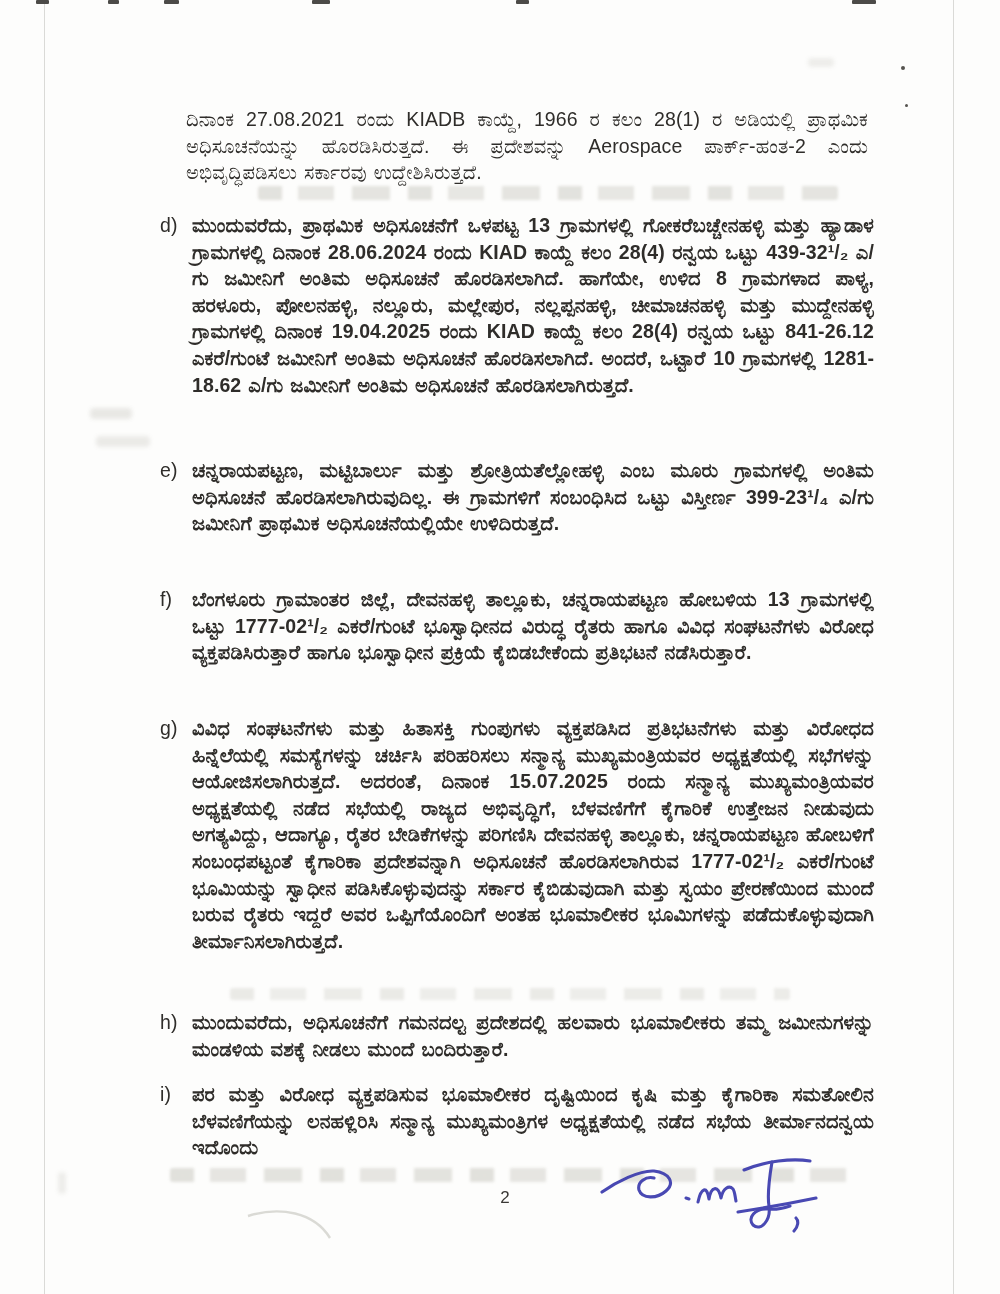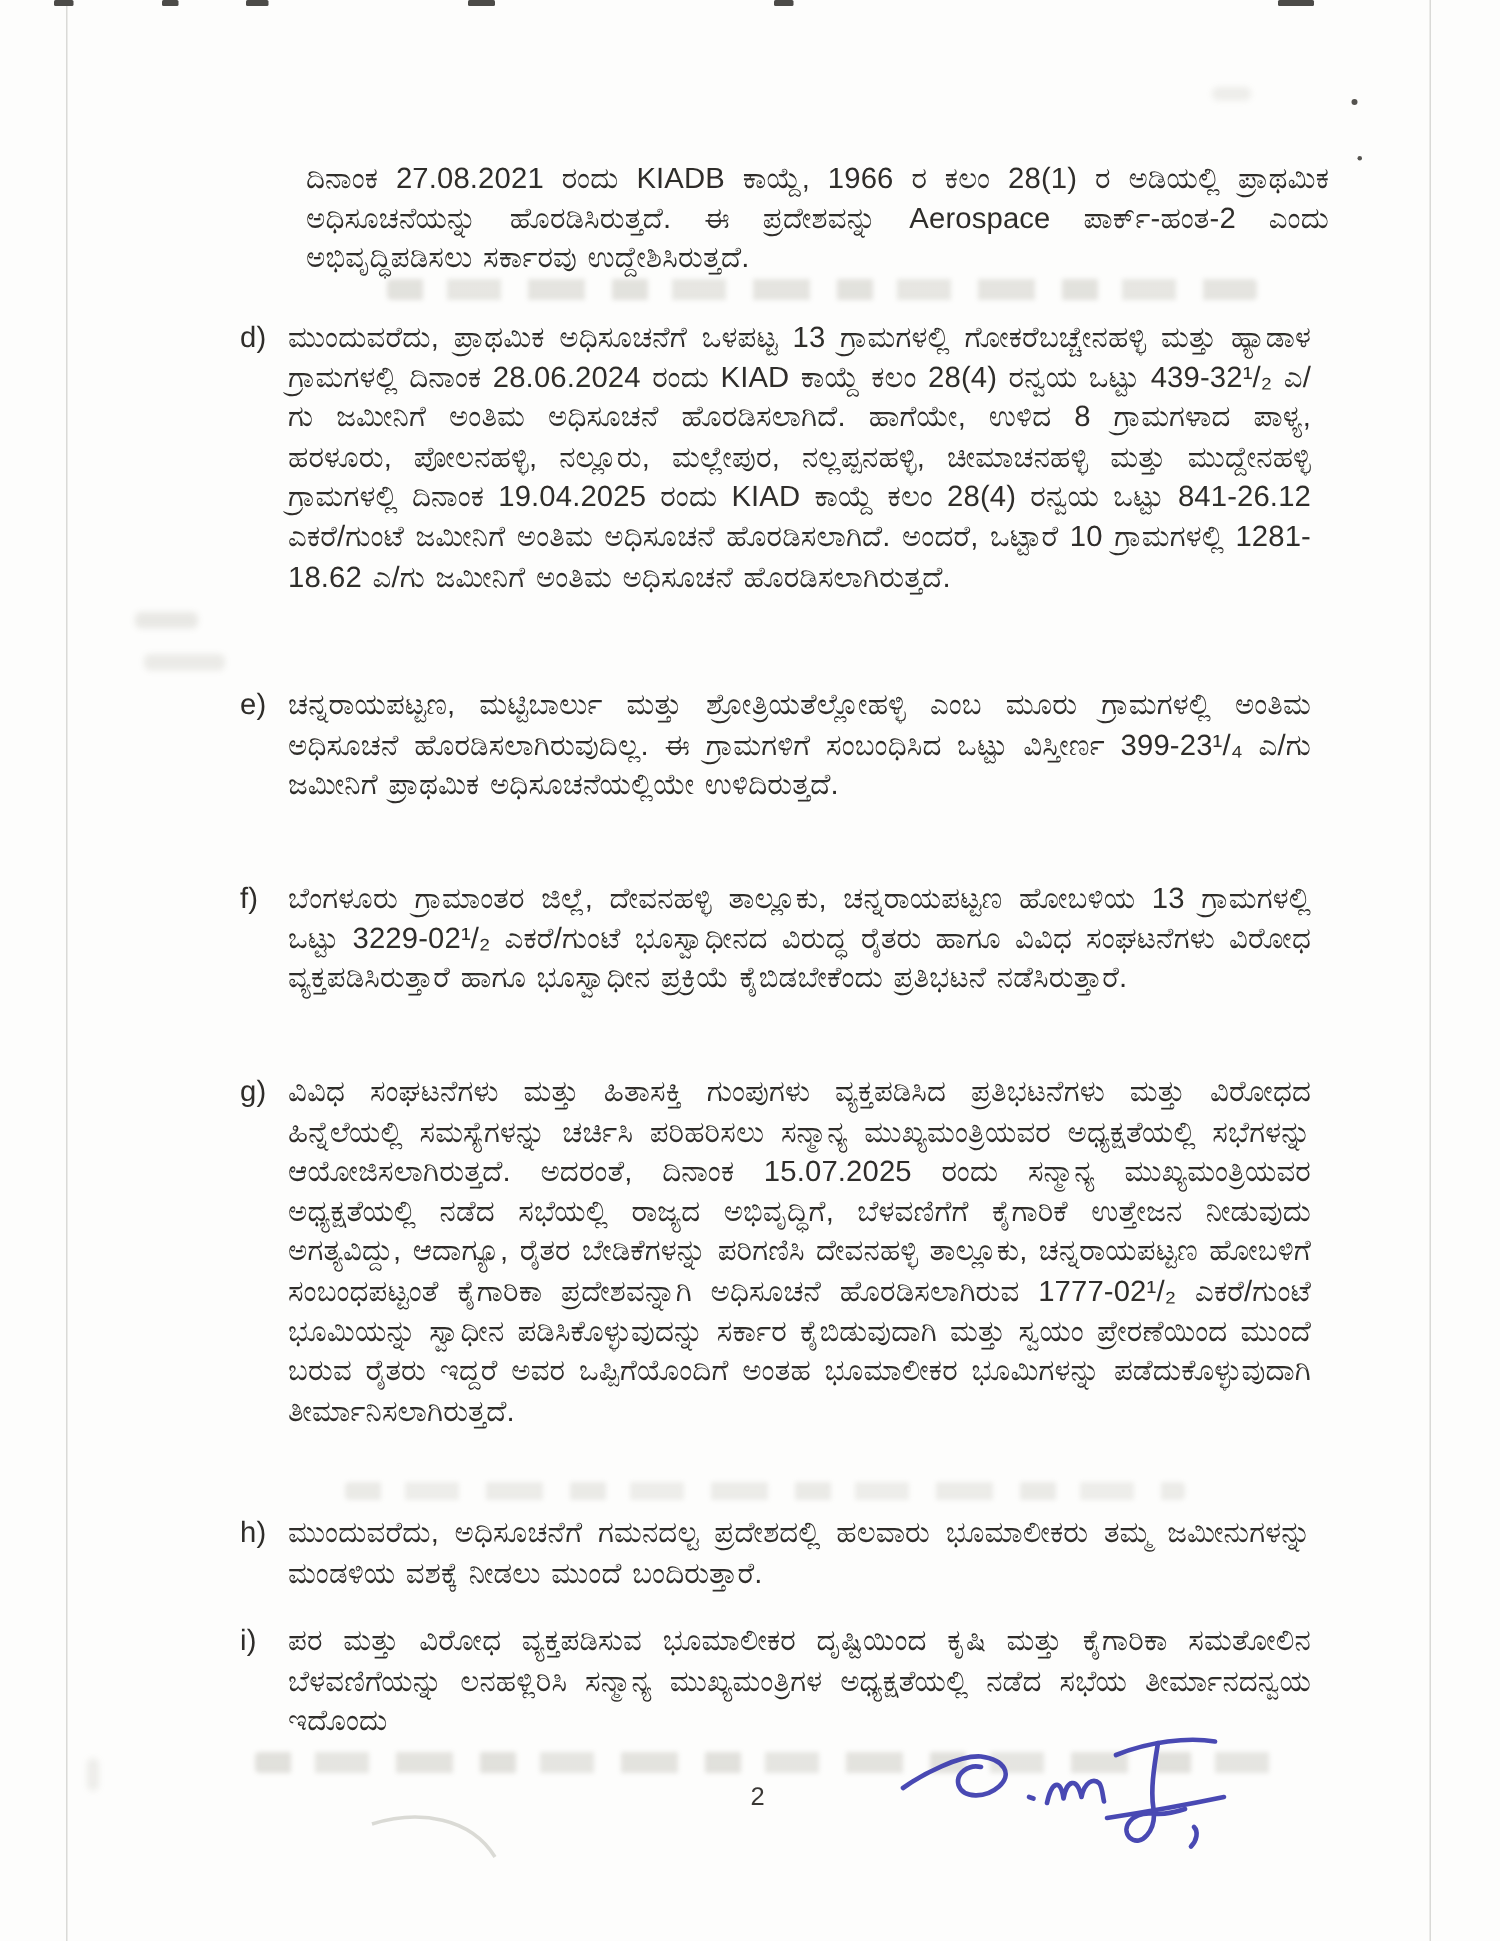--- a/index.html
+++ b/index.html
@@ -9,23 +9,23 @@
     font-family:"Liberation Sans","DejaVu Sans",sans-serif;
   }
   .page{position:absolute;inset:0;background:#fdfdfc;}
   
   .para{
     position:absolute;left:160px;width:714px;display:flex;
     font-size:19.5px;line-height:26.6px;color:#2f2d2a;font-weight:500;
     letter-spacing:.1px;word-spacing:1.5px;
   }
   .plabel{flex:0 0 32px;}
-  .ptext{flex:1;text-align:justify;}
+  .ptext{flex:1;text-align:justify;font-weight:bold;}
   .intro{
-    position:absolute;left:204px;width:682px;text-align:justify;
+    position:absolute;left:186px;width:682px;text-align:justify;
     font-size:19.5px;line-height:26.6px;color:#2f2d2a;font-weight:500;
     letter-spacing:.1px;word-spacing:1.5px;
   }
   .pageno{
     position:absolute;top:1188px;left:460px;width:90px;text-align:center;
     font-size:17px;color:#3a3835;font-weight:500;
   }
   
   .edge-line{position:absolute;top:0;width:1px;height:1294px;background:rgba(175,175,170,.45);}
   .edge-left{left:44px;}
@@ -78,21 +78,21 @@
     <span class="ptext">ಮುಂದುವರೆದು, ಪ್ರಾಥಮಿಕ ಅಧಿಸೂಚನೆಗೆ ಒಳಪಟ್ಟ 13 ಗ್ರಾಮಗಳಲ್ಲಿ ಗೋಕರೆಬಚ್ಚೇನಹಳ್ಳಿ ಮತ್ತು ಹ್ಯಾಡಾಳ ಗ್ರಾಮಗಳಲ್ಲಿ ದಿನಾಂಕ 28.06.2024 ರಂದು KIAD ಕಾಯ್ದೆ ಕಲಂ 28(4) ರನ್ವಯ ಒಟ್ಟು 439-32¹/₂ ಎ/ಗು ಜಮೀನಿಗೆ ಅಂತಿಮ ಅಧಿಸೂಚನೆ ಹೊರಡಿಸಲಾಗಿದೆ. ಹಾಗೆಯೇ, ಉಳಿದ 8 ಗ್ರಾಮಗಳಾದ ಪಾಳ್ಯ, ಹರಳೂರು, ಪೋಲನಹಳ್ಳಿ, ನಲ್ಲೂರು, ಮಲ್ಲೇಪುರ, ನಲ್ಲಪ್ಪನಹಳ್ಳಿ, ಚೀಮಾಚನಹಳ್ಳಿ ಮತ್ತು ಮುದ್ದೇನಹಳ್ಳಿ ಗ್ರಾಮಗಳಲ್ಲಿ ದಿನಾಂಕ 19.04.2025 ರಂದು KIAD ಕಾಯ್ದೆ ಕಲಂ 28(4) ರನ್ವಯ ಒಟ್ಟು 841-26.12 ಎಕರೆ/ಗುಂಟೆ ಜಮೀನಿಗೆ ಅಂತಿಮ ಅಧಿಸೂಚನೆ ಹೊರಡಿಸಲಾಗಿದೆ. ಅಂದರೆ, ಒಟ್ಟಾರೆ 10 ಗ್ರಾಮಗಳಲ್ಲಿ 1281-18.62 ಎ/ಗು ಜಮೀನಿಗೆ ಅಂತಿಮ ಅಧಿಸೂಚನೆ ಹೊರಡಿಸಲಾಗಿರುತ್ತದೆ.</span>
   </div>
 
   <div class="para" style="top:457px;">
     <span class="plabel">e)</span>
     <span class="ptext">ಚನ್ನರಾಯಪಟ್ಟಣ, ಮಟ್ಟಿಬಾರ್ಲು ಮತ್ತು ಶ್ರೋತ್ರಿಯತೆಲ್ಲೋಹಳ್ಳಿ ಎಂಬ ಮೂರು ಗ್ರಾಮಗಳಲ್ಲಿ ಅಂತಿಮ ಅಧಿಸೂಚನೆ ಹೊರಡಿಸಲಾಗಿರುವುದಿಲ್ಲ. ಈ ಗ್ರಾಮಗಳಿಗೆ ಸಂಬಂಧಿಸಿದ ಒಟ್ಟು ವಿಸ್ತೀರ್ಣ 399-23¹/₄ ಎ/ಗು ಜಮೀನಿಗೆ ಪ್ರಾಥಮಿಕ ಅಧಿಸೂಚನೆಯಲ್ಲಿಯೇ ಉಳಿದಿರುತ್ತದೆ.</span>
   </div>
 
   <div class="para" style="top:586px;">
     <span class="plabel">f)</span>
-    <span class="ptext">ಬೆಂಗಳೂರು ಗ್ರಾಮಾಂತರ ಜಿಲ್ಲೆ, ದೇವನಹಳ್ಳಿ ತಾಲ್ಲೂಕು, ಚನ್ನರಾಯಪಟ್ಟಣ ಹೋಬಳಿಯ 13 ಗ್ರಾಮಗಳಲ್ಲಿ ಒಟ್ಟು 3229-02¹/₂ ಎಕರೆ/ಗುಂಟೆ ಭೂಸ್ವಾಧೀನದ ವಿರುದ್ಧ ರೈತರು ಹಾಗೂ ವಿವಿಧ ಸಂಘಟನೆಗಳು ವಿರೋಧ ವ್ಯಕ್ತಪಡಿಸಿರುತ್ತಾರೆ ಹಾಗೂ ಭೂಸ್ವಾಧೀನ ಪ್ರಕ್ರಿಯೆ ಕೈಬಿಡಬೇಕೆಂದು ಪ್ರತಿಭಟನೆ ನಡೆಸಿರುತ್ತಾರೆ.</span>
+    <span class="ptext">ಬೆಂಗಳೂರು ಗ್ರಾಮಾಂತರ ಜಿಲ್ಲೆ, ದೇವನಹಳ್ಳಿ ತಾಲ್ಲೂಕು, ಚನ್ನರಾಯಪಟ್ಟಣ ಹೋಬಳಿಯ 13 ಗ್ರಾಮಗಳಲ್ಲಿ ಒಟ್ಟು 1777-02¹/₂ ಎಕರೆ/ಗುಂಟೆ ಭೂಸ್ವಾಧೀನದ ವಿರುದ್ಧ ರೈತರು ಹಾಗೂ ವಿವಿಧ ಸಂಘಟನೆಗಳು ವಿರೋಧ ವ್ಯಕ್ತಪಡಿಸಿರುತ್ತಾರೆ ಹಾಗೂ ಭೂಸ್ವಾಧೀನ ಪ್ರಕ್ರಿಯೆ ಕೈಬಿಡಬೇಕೆಂದು ಪ್ರತಿಭಟನೆ ನಡೆಸಿರುತ್ತಾರೆ.</span>
   </div>
 
   <div class="para" style="top:715px;">
     <span class="plabel">g)</span>
     <span class="ptext">ವಿವಿಧ ಸಂಘಟನೆಗಳು ಮತ್ತು ಹಿತಾಸಕ್ತಿ ಗುಂಪುಗಳು ವ್ಯಕ್ತಪಡಿಸಿದ ಪ್ರತಿಭಟನೆಗಳು ಮತ್ತು ವಿರೋಧದ ಹಿನ್ನೆಲೆಯಲ್ಲಿ ಸಮಸ್ಯೆಗಳನ್ನು ಚರ್ಚಿಸಿ ಪರಿಹರಿಸಲು ಸನ್ಮಾನ್ಯ ಮುಖ್ಯಮಂತ್ರಿಯವರ ಅಧ್ಯಕ್ಷತೆಯಲ್ಲಿ ಸಭೆಗಳನ್ನು ಆಯೋಜಿಸಲಾಗಿರುತ್ತದೆ. ಅದರಂತೆ, ದಿನಾಂಕ 15.07.2025 ರಂದು ಸನ್ಮಾನ್ಯ ಮುಖ್ಯಮಂತ್ರಿಯವರ ಅಧ್ಯಕ್ಷತೆಯಲ್ಲಿ ನಡೆದ ಸಭೆಯಲ್ಲಿ ರಾಜ್ಯದ ಅಭಿವೃದ್ಧಿಗೆ, ಬೆಳವಣಿಗೆಗೆ ಕೈಗಾರಿಕೆ ಉತ್ತೇಜನ ನೀಡುವುದು ಅಗತ್ಯವಿದ್ದು, ಆದಾಗ್ಯೂ, ರೈತರ ಬೇಡಿಕೆಗಳನ್ನು ಪರಿಗಣಿಸಿ ದೇವನಹಳ್ಳಿ ತಾಲ್ಲೂಕು, ಚನ್ನರಾಯಪಟ್ಟಣ ಹೋಬಳಿಗೆ ಸಂಬಂಧಪಟ್ಟಂತೆ ಕೈಗಾರಿಕಾ ಪ್ರದೇಶವನ್ನಾಗಿ ಅಧಿಸೂಚನೆ ಹೊರಡಿಸಲಾಗಿರುವ 1777-02¹/₂ ಎಕರೆ/ಗುಂಟೆ ಭೂಮಿಯನ್ನು ಸ್ವಾಧೀನ ಪಡಿಸಿಕೊಳ್ಳುವುದನ್ನು ಸರ್ಕಾರ ಕೈಬಿಡುವುದಾಗಿ ಮತ್ತು ಸ್ವಯಂ ಪ್ರೇರಣೆಯಿಂದ ಮುಂದೆ ಬರುವ ರೈತರು ಇದ್ದರೆ ಅವರ ಒಪ್ಪಿಗೆಯೊಂದಿಗೆ ಅಂತಹ ಭೂಮಾಲೀಕರ ಭೂಮಿಗಳನ್ನು ಪಡೆದುಕೊಳ್ಳುವುದಾಗಿ ತೀರ್ಮಾನಿಸಲಾಗಿರುತ್ತದೆ.</span>
   </div>
 
   <div class="para" style="top:1009px;">
     <span class="plabel">h)</span>
     <span class="ptext">ಮುಂದುವರೆದು, ಅಧಿಸೂಚನೆಗೆ ಗಮನದಲ್ಟ ಪ್ರದೇಶದಲ್ಲಿ ಹಲವಾರು ಭೂಮಾಲೀಕರು ತಮ್ಮ ಜಮೀನುಗಳನ್ನು ಮಂಡಳಿಯ ವಶಕ್ಕೆ ನೀಡಲು ಮುಂದೆ ಬಂದಿರುತ್ತಾರೆ.</span>

